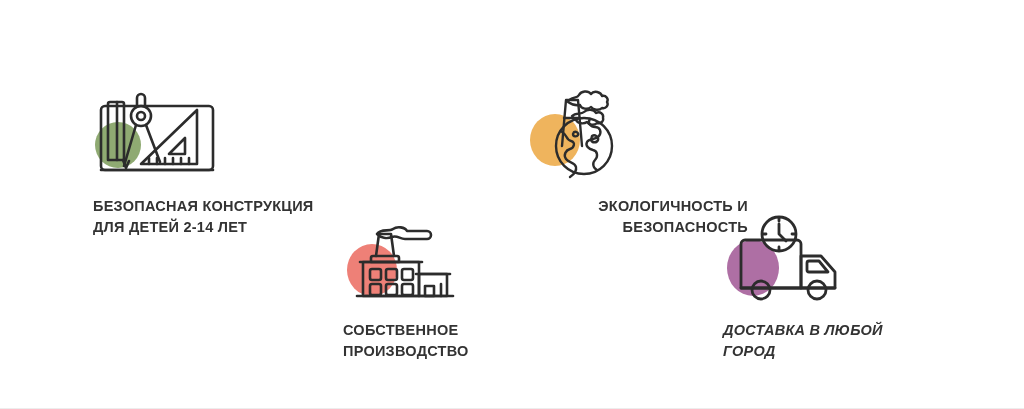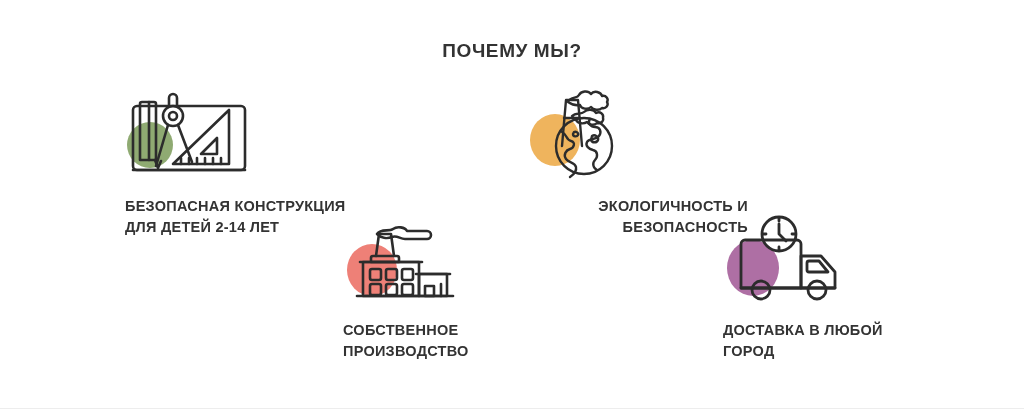--- a/index.html
+++ b/index.html
@@ -69,44 +69,43 @@
     margin-top: 12px;
     font-size: 14.5px;
     font-weight: bold;
     color: #333333;
     line-height: 1.45;
     letter-spacing: 0.25px;
     white-space: pre-line;
   }
 
   
-  #feature-design     { left: 93px;  top: 88px; margin-left: 32px; }
+  #feature-design     { left: 93px;  top: 88px; }
   #feature-design .caption { width: 270px; }
 
   #feature-eco        { left: 528px; top: 88px; }
   #feature-eco .caption { width: 220px; text-align: right; }
 
   #feature-production { left: 343px; top: 212px; }
   #feature-production .caption { width: 200px; }
 
   #feature-delivery   { left: 723px; top: 212px; }
-  #feature-delivery .caption { width: 210px; }
+  #feature-delivery .caption { width: 210px; font-style: italic; }
 
   
   .blob-green  { left: 2px;  top: 34px; width: 46px; height: 46px; }
   .blob-orange { left: 2px;  top: 26px; width: 50px; height: 52px; }
   .blob-red    { left: 4px;  top: 32px; width: 50px; height: 52px; }
   .blob-purple { left: 4px;  top: 28px; width: 52px; height: 56px; }
 </style>
 </head>
 <body>
 
 <div class="page">
 
-  <div class="section-title">ПОЧЕМУ МЫ?</div>
 
   <div class="feature" id="feature-design">
     <div class="icon-wrap">
       <div class="blob blob-green" style="background:#8faa72"></div>
       <svg class="glyph" width="130" height="96" viewBox="0 0 130 96" fill="none" stroke="#2c2c2c" stroke-width="2.6" stroke-linecap="round" stroke-linejoin="round">
 
         <path d="M12 18 h104 a4 4 0 0 1 4 4 v56 a4 4 0 0 1 -4 4 h-104 a4 4 0 0 1 -4 -4 v-56 a4 4 0 0 1 4 -4 z"></path>
 
         <path d="M17 14 h12 a2 2 0 0 1 2 2 v56 h-16 v-56 a2 2 0 0 1 2 -2 z"></path>
 

